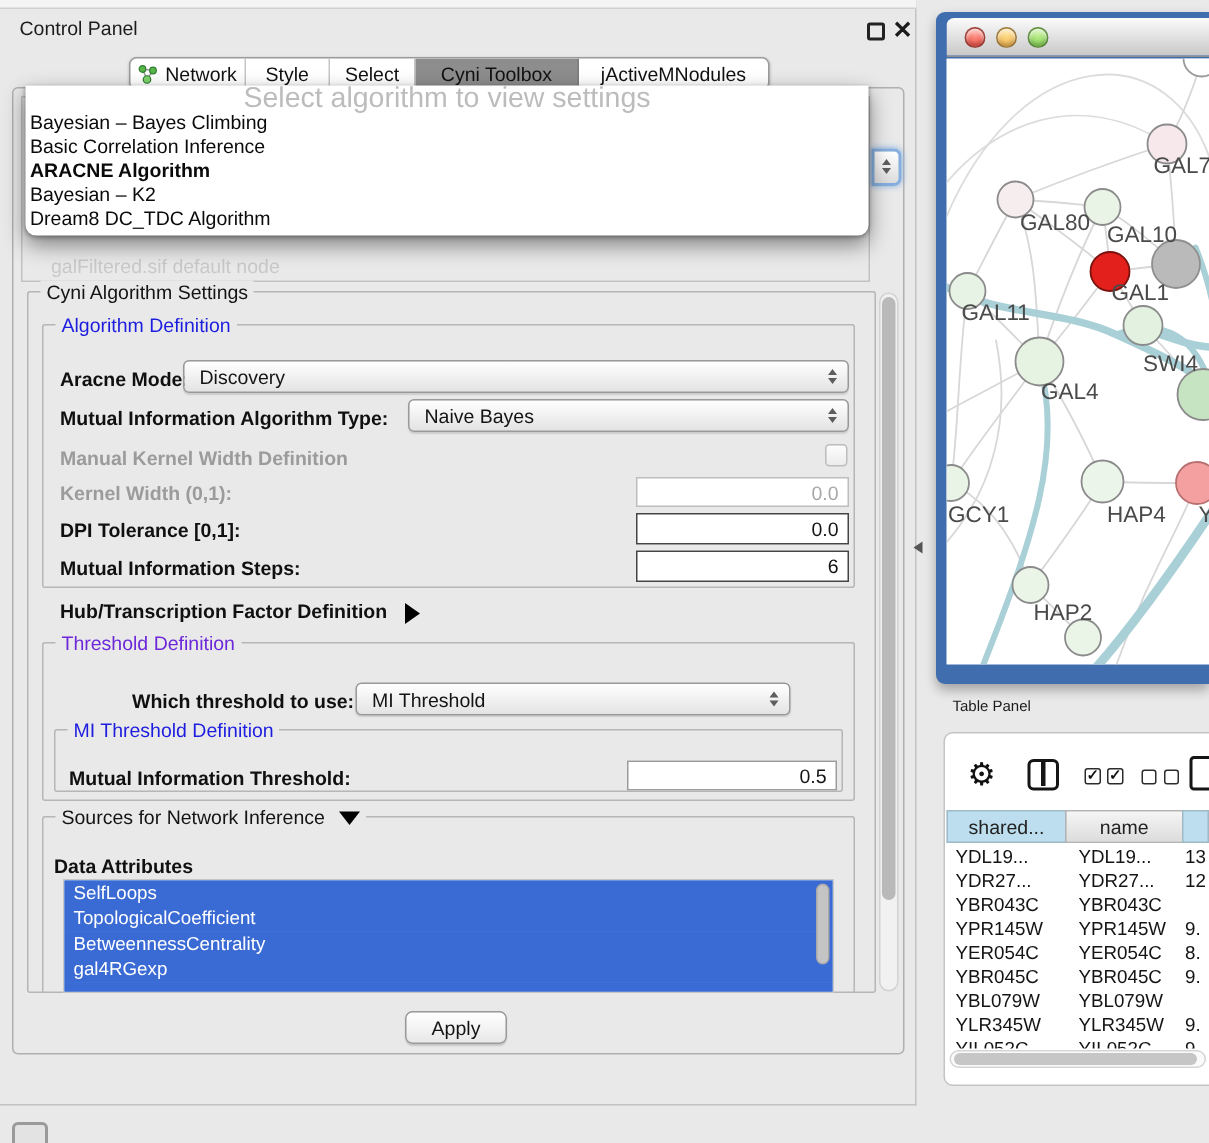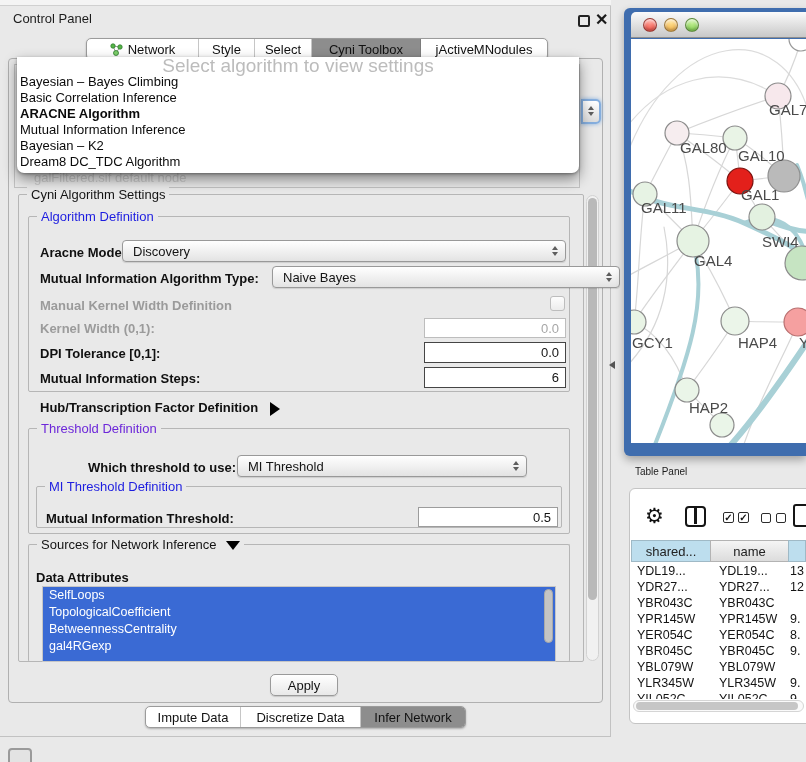--- a/index.html
+++ b/index.html
@@ -108,21 +108,21 @@
 </head>
 <body>
 
 <div class="abs cp">
   <div class="abs cp-topstrip"></div>
   <div class="abs cp-title">Control Panel</div>
   <div class="abs float-btn"></div>
   <div class="abs close-btn">✕</div>
 
   <div class="abs seg" style="left:86px;top:38px">
-    <div class="tab" style="width:112px">
+    <div class="tab" style="width:77px">
       <svg class="net-tab-icon" viewBox="0 0 13 13">
         <line x1="3" y1="3" x2="10" y2="4" stroke="#9a9a9a" stroke-width="1"></line>
         <line x1="3" y1="3" x2="6" y2="10" stroke="#9a9a9a" stroke-width="1"></line>
         <line x1="10" y1="4" x2="6" y2="10" stroke="#9a9a9a" stroke-width="1"></line>
         <circle cx="3" cy="3" r="2.2" fill="#57b647" stroke="#2f7c2f" stroke-width=".8"></circle>
         <circle cx="10" cy="4" r="2.2" fill="#57b647" stroke="#2f7c2f" stroke-width=".8"></circle>
         <circle cx="6" cy="10" r="2.5" fill="#7dd06b" stroke="#2f7c2f" stroke-width=".8"></circle>
       </svg>
       <span>Network</span>
     </div>
@@ -162,21 +162,21 @@
   </div>
   <div class="abs blabel" style="left:40px;top:245px">Aracne Mode:</div>
   <div class="combo" style="left:122px;top:240px;width:444px">
     <span>Discovery</span>
     <div class="spin">
         <div class="tri-u"></div>
         <div class="tri-d"></div>
       </div>
   </div>
   <div class="abs blabel" style="left:40px;top:271px">Mutual Information Algorithm Type:</div>
-  <div class="combo" style="left:272px;top:266px;width:348px">
+  <div class="combo" style="left:272px;top:266px;width:294px">
     <span>Naive Bayes</span>
     <div class="spin">
         <div class="tri-u"></div>
         <div class="tri-d"></div>
       </div>
   </div>
   <div class="abs blabel blabel--dis" style="left:40px;top:298px">Manual Kernel Width Definition</div>
   <div class="checkbox--dis" style="left:550px;top:296px"></div>
   <div class="abs blabel blabel--dis" style="left:40px;top:321px;font-weight:bold">Kernel Width (0,1):</div>
   <div class="tfield tfield--dis" style="left:424px;top:318px;width:142px;height:20px">
@@ -230,40 +230,28 @@
         <div class="attr-item">gal4RGexp</div>
         <div class="attr-item"></div>
       </div>
     <div class="attr-scroll"></div>
   </div>
 
   <div class="btn" style="left:270px;top:674px;width:68px">
     <span>Apply</span>
   </div>
 
-  <div class="abs seg" style="left:145px;top:706px">
-    <div class="tab" style="width:95px">
-      <span>Impute Data</span>
-    </div>
-    <div class="tab" style="width:120px">
-      <span>Discretize Data</span>
-    </div>
-    <div class="tab tab--sel" style="width:104px">
-      <span>Infer Network</span>
-    </div>
-  </div>
 </div>
 
 <div class="abs dropdown">
   <div class="dd-ph">Select algorithm to view settings</div>
   <div id="dd-items">
       <div class="dd-item">Bayesian – Bayes Climbing</div>
       <div class="dd-item">Basic Correlation Inference</div>
       <div class="dd-item dd-item--bold">ARACNE Algorithm</div>
-      <div class="dd-item">Mutual Information Inference</div>
       <div class="dd-item">Bayesian – K2</div>
       <div class="dd-item">Dream8 DC_TDC Algorithm</div>
     </div>
 </div>
 
 <div class="abs partial-icon"></div>
 <div class="abs splitter-grip"></div>
 
 <div class="abs net-window"></div>
 <div class="abs net-titlebar">

